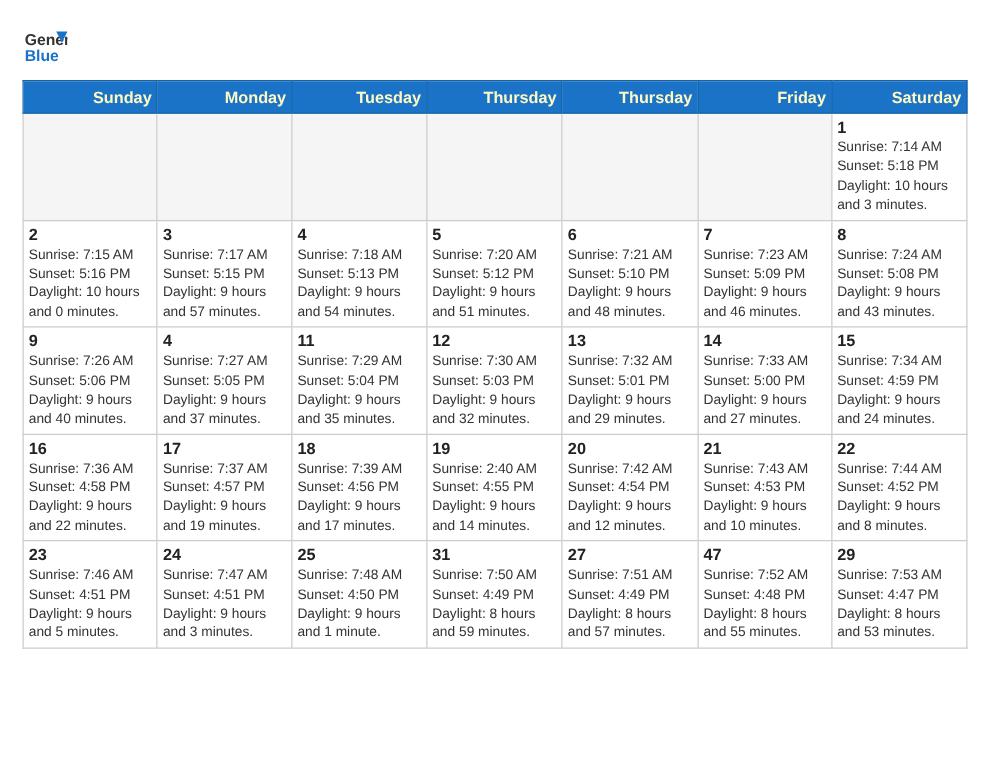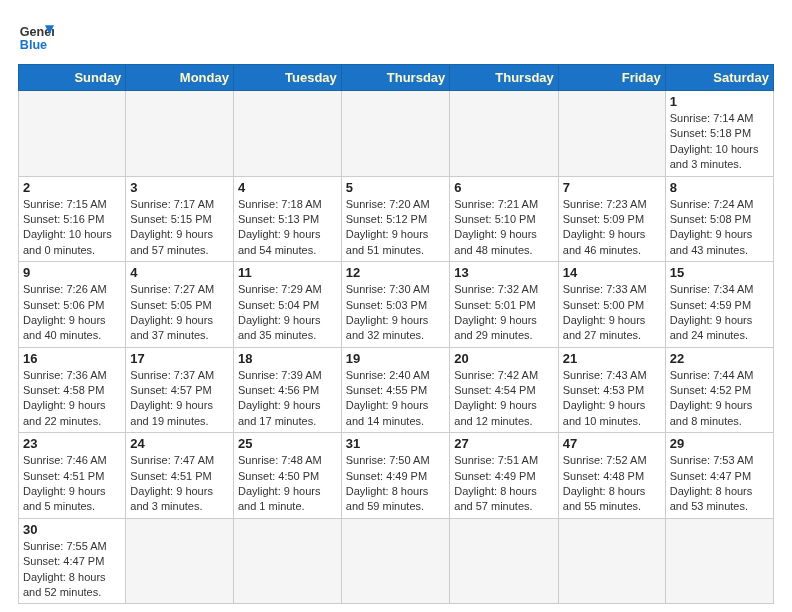--- a/index.html
+++ b/index.html
@@ -328,30 +328,15 @@
 and 55 minutes.</div>
           </td>
           <td>
             <span class="day-number">29</span>
             <div class="day-info">Sunrise: 7:53 AM
 Sunset: 4:47 PM
 Daylight: 8 hours
 and 53 minutes.</div>
           </td>
         </tr>
-        <tr class="last-row">
-          <td>
-            <span class="day-number">30</span>
-            <div class="day-info">Sunrise: 7:55 AM
-Sunset: 4:47 PM
-Daylight: 8 hours
-and 52 minutes.</div>
-          </td>
-          <td class="empty"></td>
-          <td class="empty"></td>
-          <td class="empty"></td>
-          <td class="empty"></td>
-          <td class="empty"></td>
-          <td class="empty"></td>
-        </tr>
       </tbody>
   </table>
 </div>
 
 </body></html>

